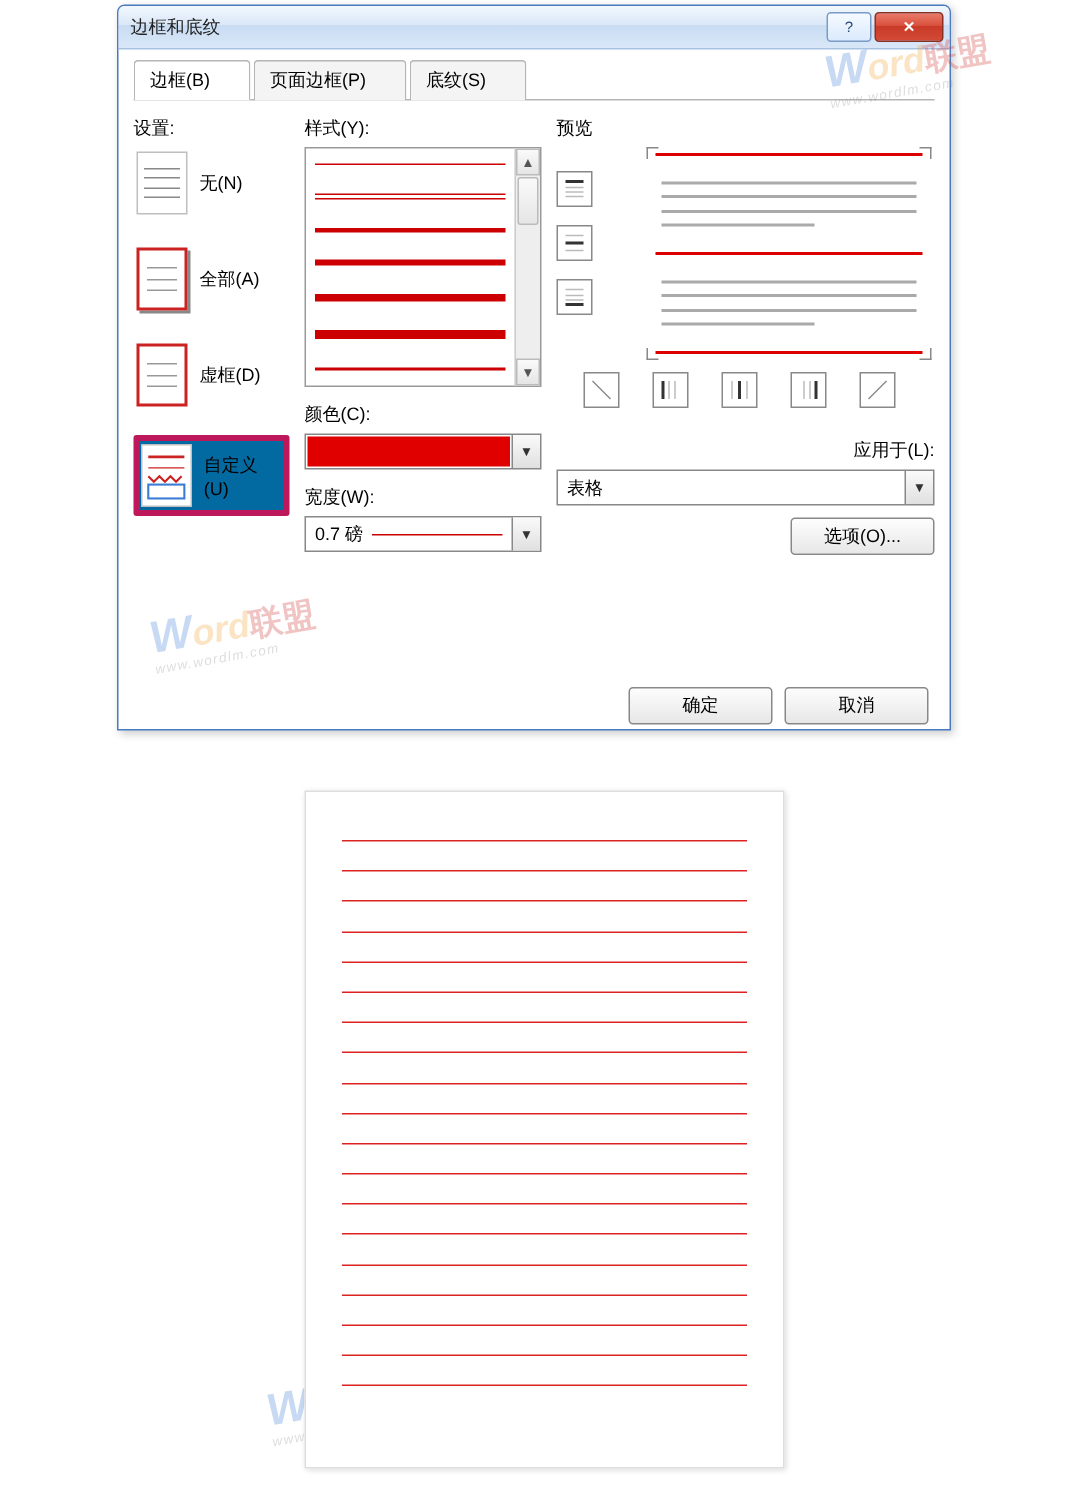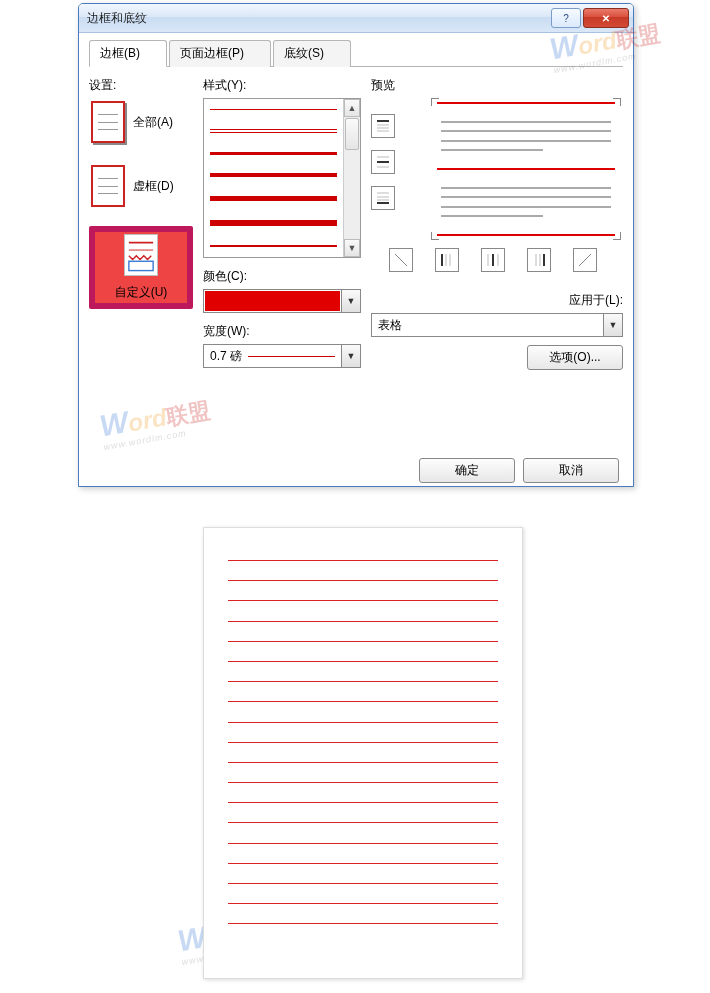--- a/index.html
+++ b/index.html
@@ -107,21 +107,21 @@
     border-radius: 2px;
   }
   .setopt .icon {
     width: 34px; height: 42px;
     border: 1px solid #bfbfbf;
     background: #fff;
     display:flex;flex-direction:column;justify-content:space-evenly;
     padding: 4px;
     box-sizing: border-box;
   }
-  .setopt.sel { background: #ef4444; border:6px solid #be185d; padding:2px 1px;flex-direction:column; }
+  .setopt.sel { background: #0369a1; border:4px solid #be185d; padding:2px 1px; }
   .hl { height:0; border-top:2px solid #888; }
   .hl.thin { border-top:1px solid #888; }
   .setopt .icon.boxlike { border:2px solid #c22; padding:5px; }
   .setopt .icon.boxlike .hl { border-color:#999; }
   .setopt .icon.shad { box-shadow: 2px 2px 0 #888; }
   .setopt .icon.shad.boxlike { border-color:#c22; }
   
   .style-box {
     border: 1px solid #9a9a9a;
     height: 158px;
@@ -249,20 +249,29 @@
         <div class="tab active"><span>边框(B)</span></div>
         <div class="tab"><span>页面边框(P)</span></div>
         <div class="tab"><span>底纹(S)</span></div>
       </div>
 
       <div class="content">
 
         <div class="col1">
           <div class="section-label">设置:</div>
 
+          <div class="setopt">
+            <div class="icon">
+              <div class="hl thin"></div>
+                <div class="hl thin"></div>
+                <div class="hl thin"></div>
+                <div class="hl thin"></div>
+            </div>
+            <span>无(N)</span>
+          </div>
 
 
           <div class="setopt">
             <div class="icon boxlike shad">
               <div class="hl thin"></div>
                 <div class="hl thin"></div>
                 <div class="hl thin"></div>
             </div>
             <span>全部(A)</span>
           </div>

